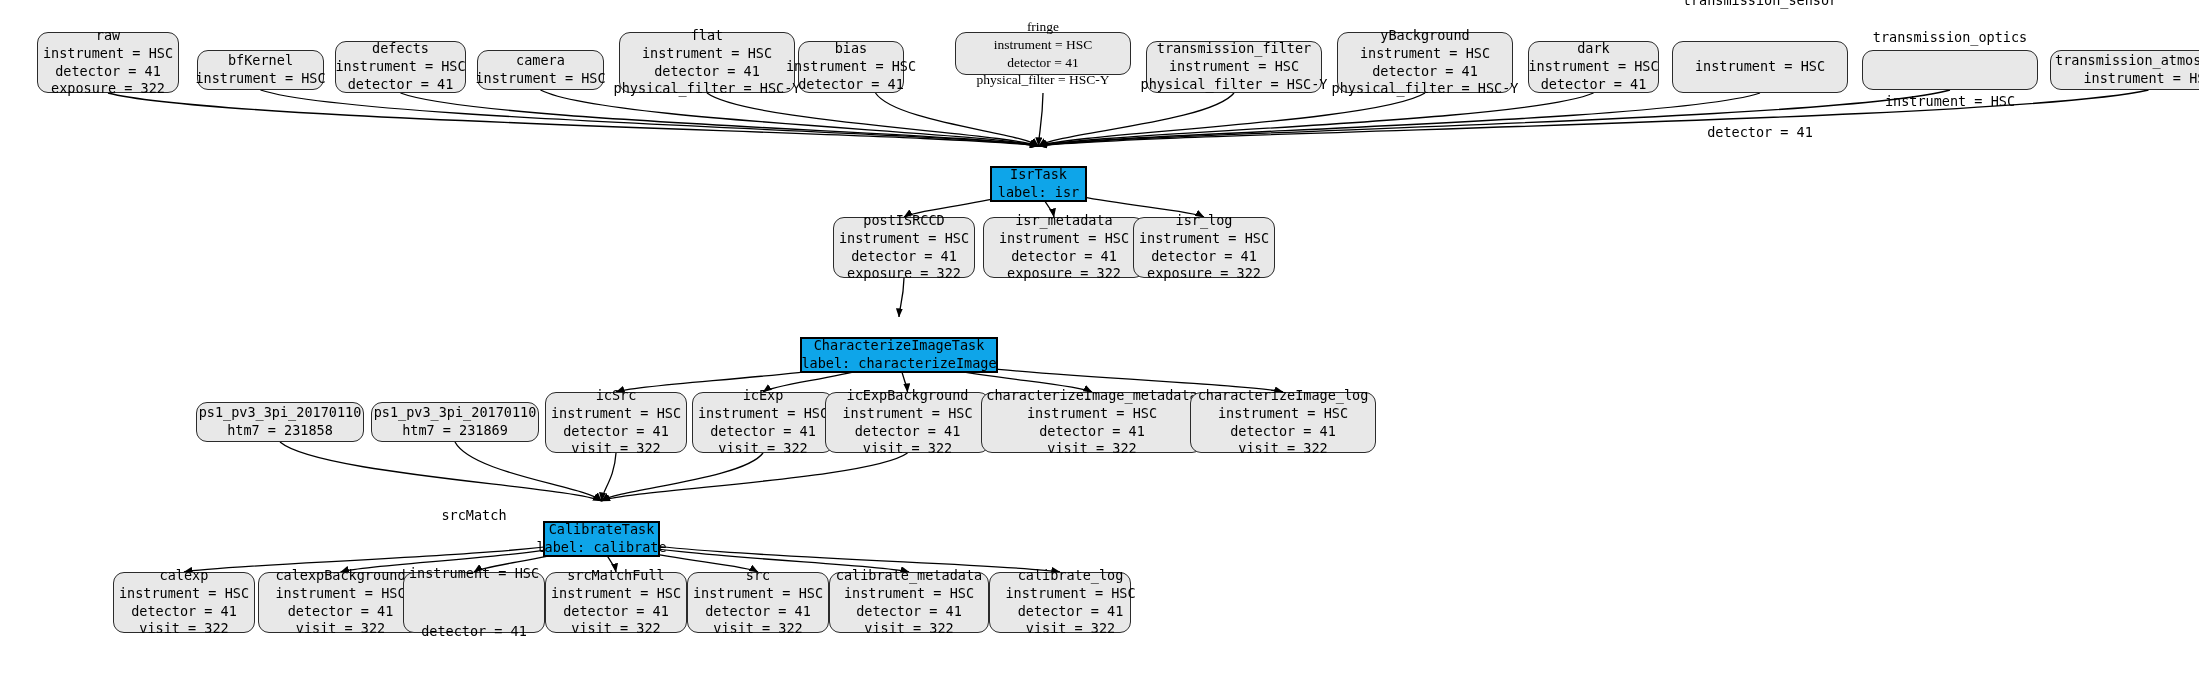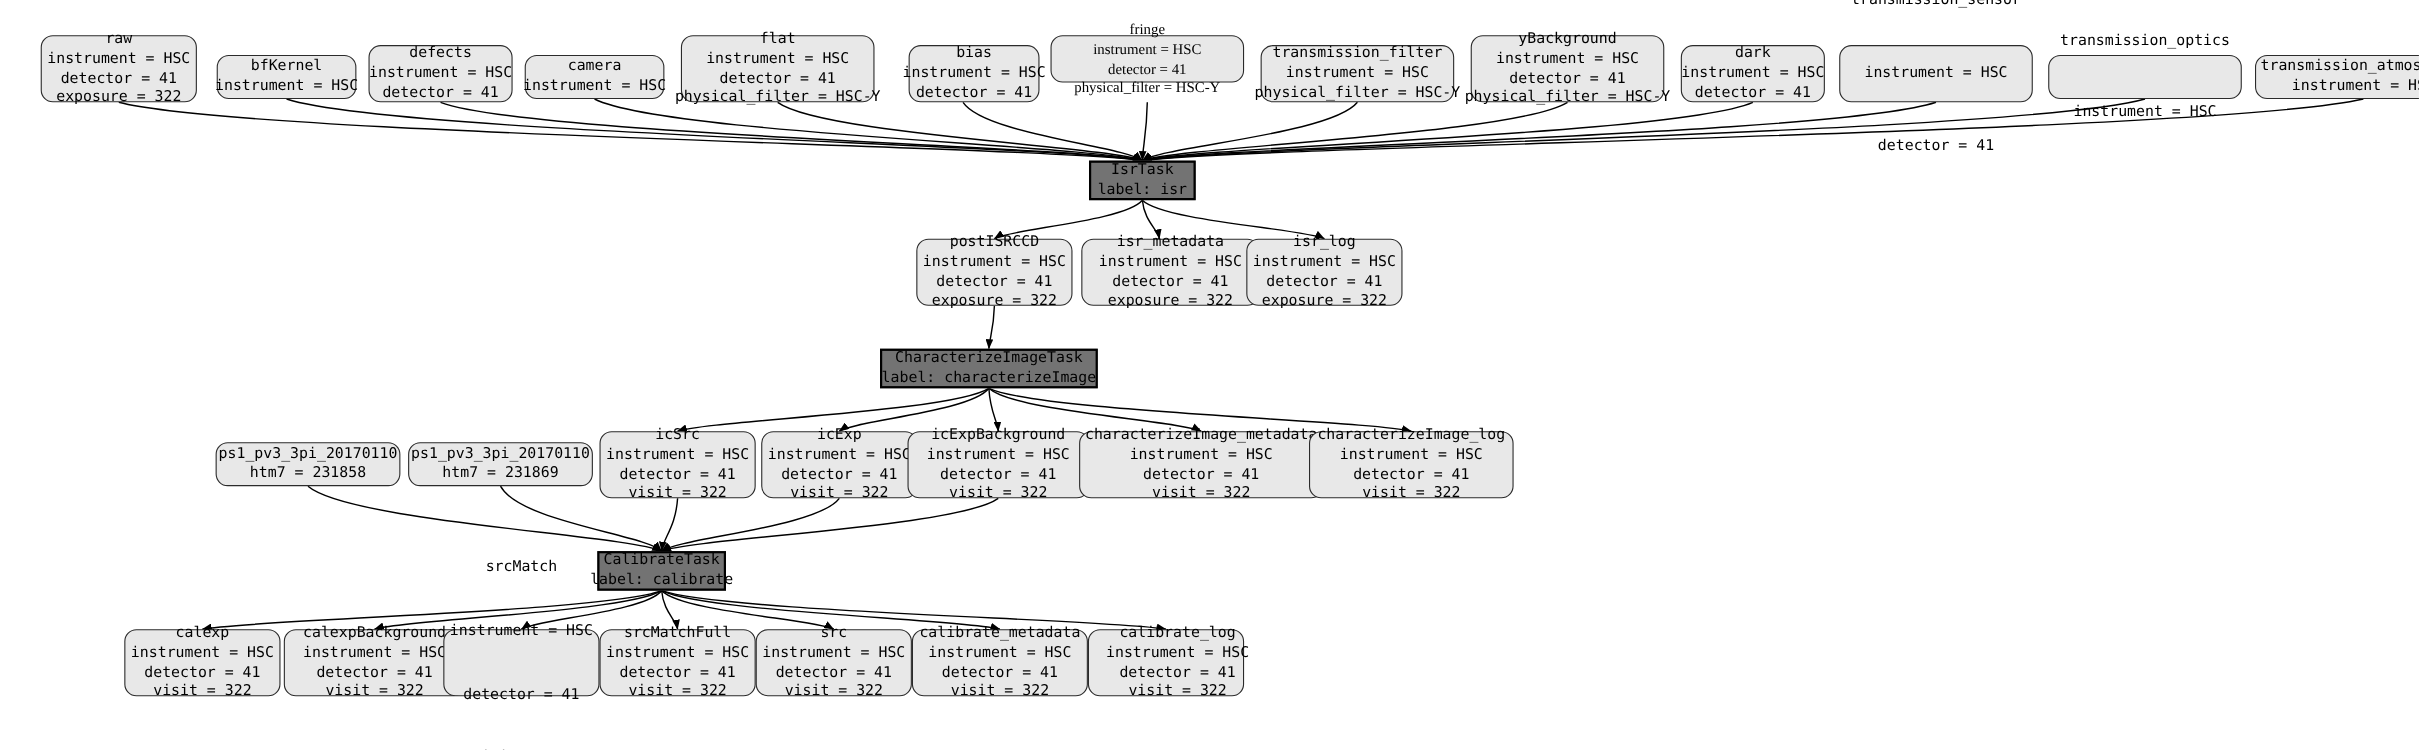--- a/index.html
+++ b/index.html
@@ -40,23 +40,24 @@
     line-height: 1.32;
     white-space: nowrap;
   }
   .node.dataset {
     border-radius: 11px;
     background: #e8e8e8;
     border-color: #2b2b2b;
   }
   .node.task {
     border-radius: 0;
-    background: #737373;
+    background: #0ea5e9;
     border-color: #000000;
     border-width: 2px;
+    margin-top: 20px;
   }
   .node .line {
     display: block;
     font-size: 13.5px;
     color: #000000;
     letter-spacing: 0px;
   }
   .node.task .line {
     font-size: 13.5px;
   }
@@ -127,21 +128,21 @@
       <div class="node dataset" style="left: 477px; top: 50px; width: 127px; height: 40px; text-align: right;">
         <span class="line">camera</span>
         <span class="line">instrument = HSC</span>
       </div>
       <div class="node dataset" style="left: 619px; top: 32px; width: 176px; height: 61px;">
         <span class="line">flat</span>
         <span class="line">instrument = HSC</span>
         <span class="line">detector = 41</span>
         <span class="line">physical_filter = HSC-Y</span>
       </div>
-      <div class="node dataset" style="left: 826px; top: 41px; width: 119px; height: 52px;">
+      <div class="node dataset" style="left: 798px; top: 41px; width: 106px; height: 52px;">
         <span class="line">bias</span>
         <span class="line">instrument = HSC</span>
         <span class="line">detector = 41</span>
       </div>
       <div class="node dataset" style="left: 955px; top: 32px; width: 176px; height: 43px; font-family: Liberation Serif, serif;">
         <span class="line">fringe</span>
         <span class="line">instrument = HSC</span>
         <span class="line">detector = 41</span>
         <span class="line">physical_filter = HSC-Y</span>
       </div>

